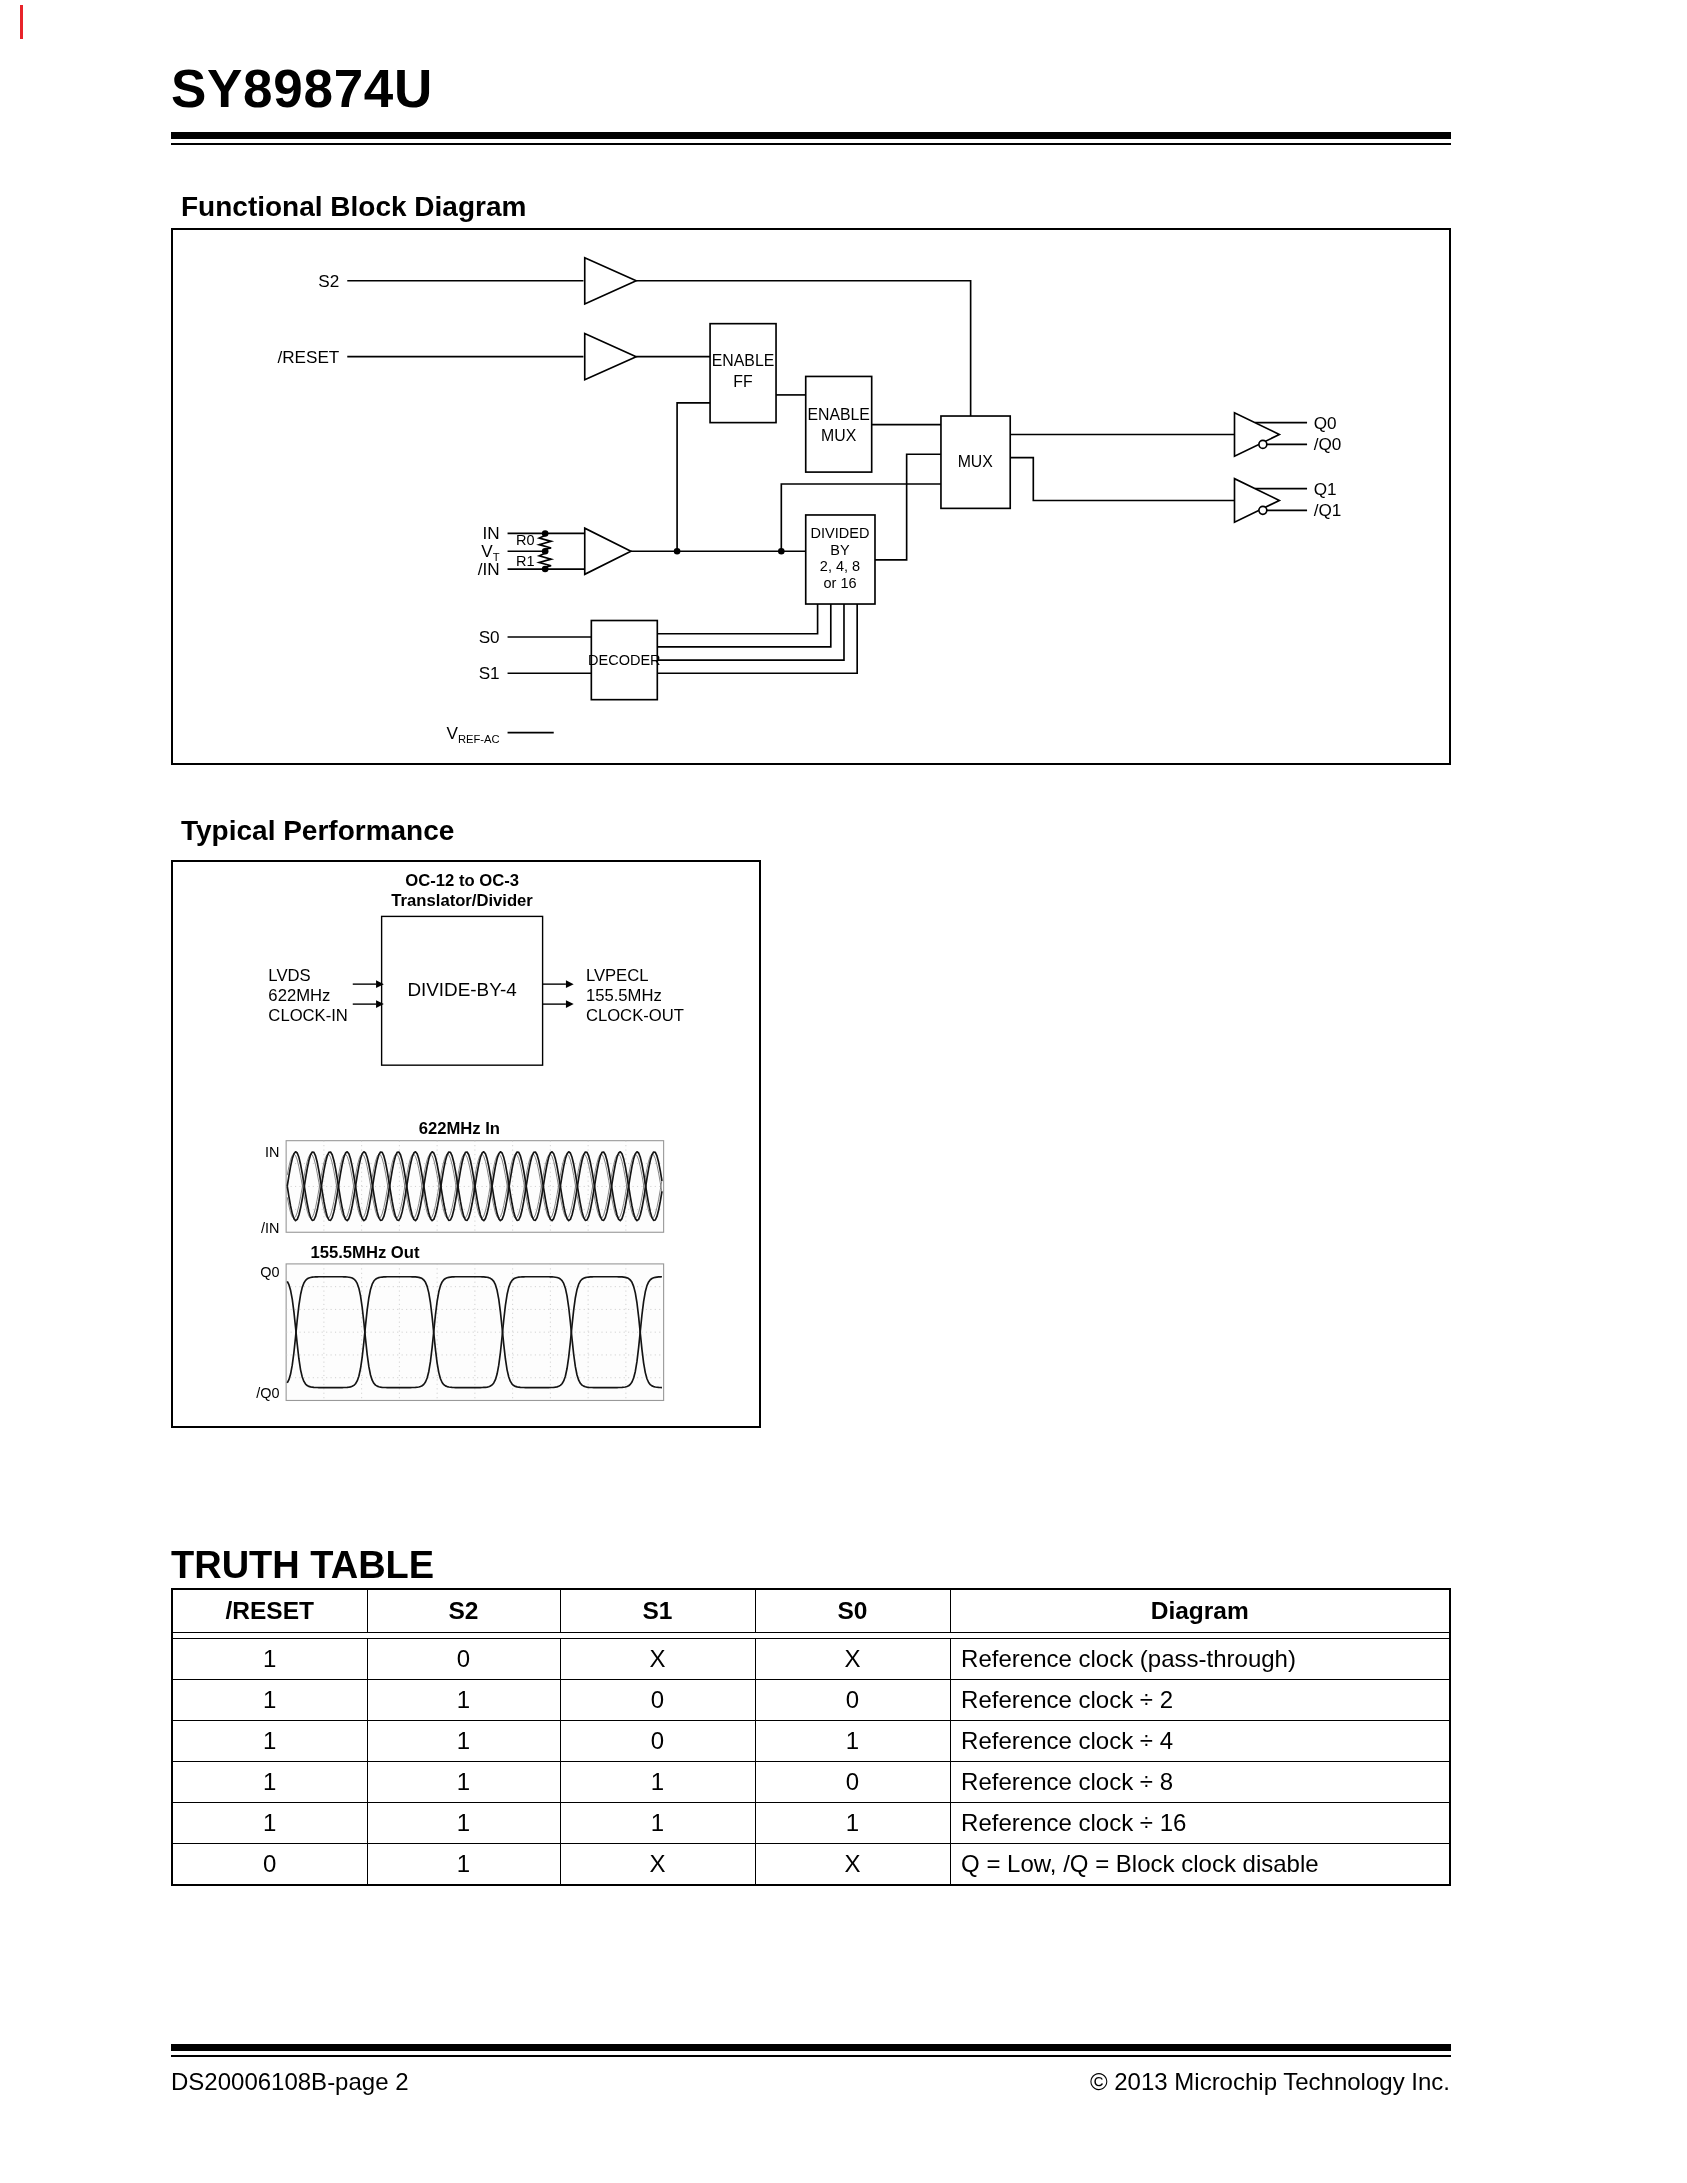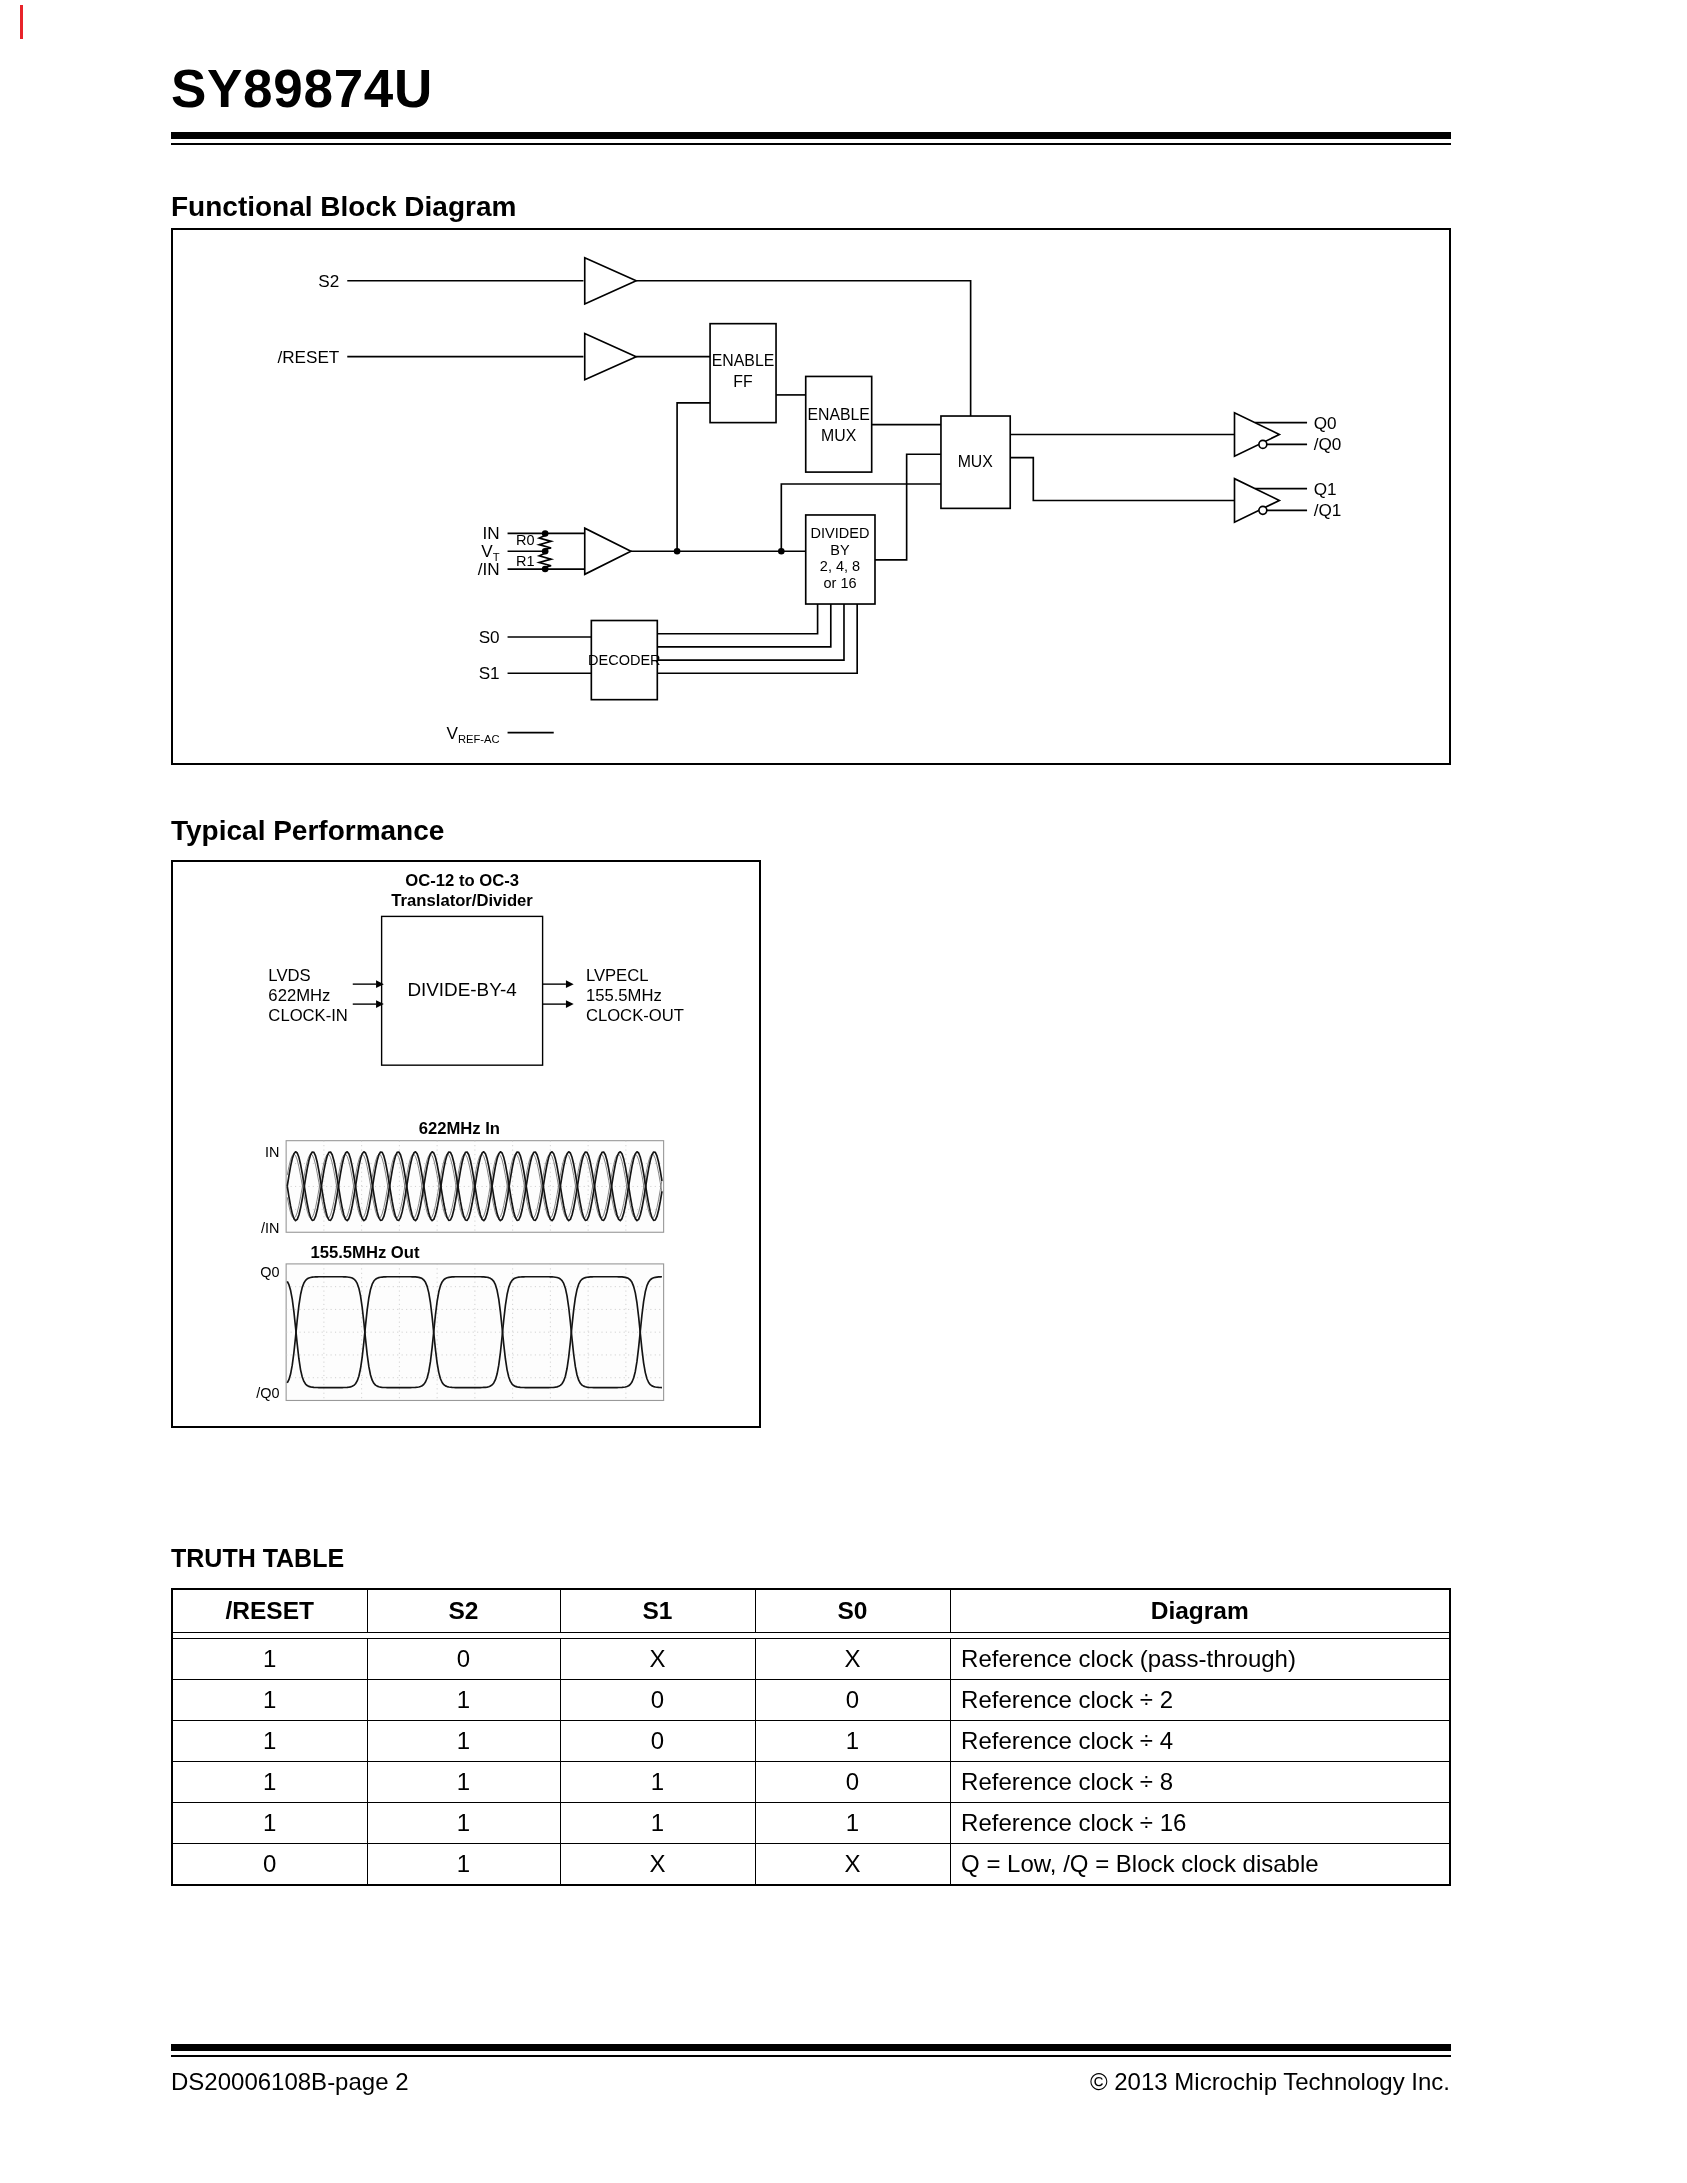--- a/index.html
+++ b/index.html
@@ -5,24 +5,24 @@
   html,body{margin:0;padding:0;background:#ffffff;}
   .page{position:relative;width:1687px;height:2183px;background:#fff;
         font-family:"Liberation Sans",sans-serif;color:#000;overflow:hidden;}
   .abs{position:absolute;}
   #page-title{left:171px;top:58px;font-size:53px;font-weight:bold;letter-spacing:0.7px;}
   .rule{left:171px;width:1280px;background:#000;}
   #rule-top-thick{top:132px;height:6.6px;}
   #rule-top-thin{top:143px;height:2px;}
   #rule-bot-thick{top:2044px;height:6.6px;}
   #rule-bot-thin{top:2055px;height:2px;}
-  .h2{left:171px;font-size:28px;font-weight:bold;}
+  .h2{left:181px;font-size:28px;font-weight:bold;}
   #h-block{top:191px;}
   #h-perf{top:815px;}
-  #h-truth{top:1544px;font-size:25px;font-weight:bold;left:171px;}
+  #h-truth{top:1544px;font-size:38px;font-weight:bold;left:171px;}
   #diagram-box{left:171px;top:228px;width:1280px;height:537px;border:2px solid #000;box-sizing:border-box;}
   #perf-box{left:171px;top:860px;width:590px;height:568px;border:2px solid #000;box-sizing:border-box;}
   svg{display:block;width:100%;height:100%;}
   svg text{font-family:"Liberation Sans",sans-serif;font-size:26px;fill:#000;}
   .t24{font-size:24px;} .t22{font-size:22px;} .t30{font-size:30px;} .t34{font-size:34px;}
   .bold{font-weight:bold;} .sub{font-size:17px;}
   .wire{stroke:#000;stroke-width:2.5;fill:none;}
   .boxshape{fill:#fff;stroke:#000;stroke-width:2.5;}
   .dot{fill:#000;stroke:none;}
   .bubble{fill:#fff;stroke:#000;stroke-width:2.5;}

